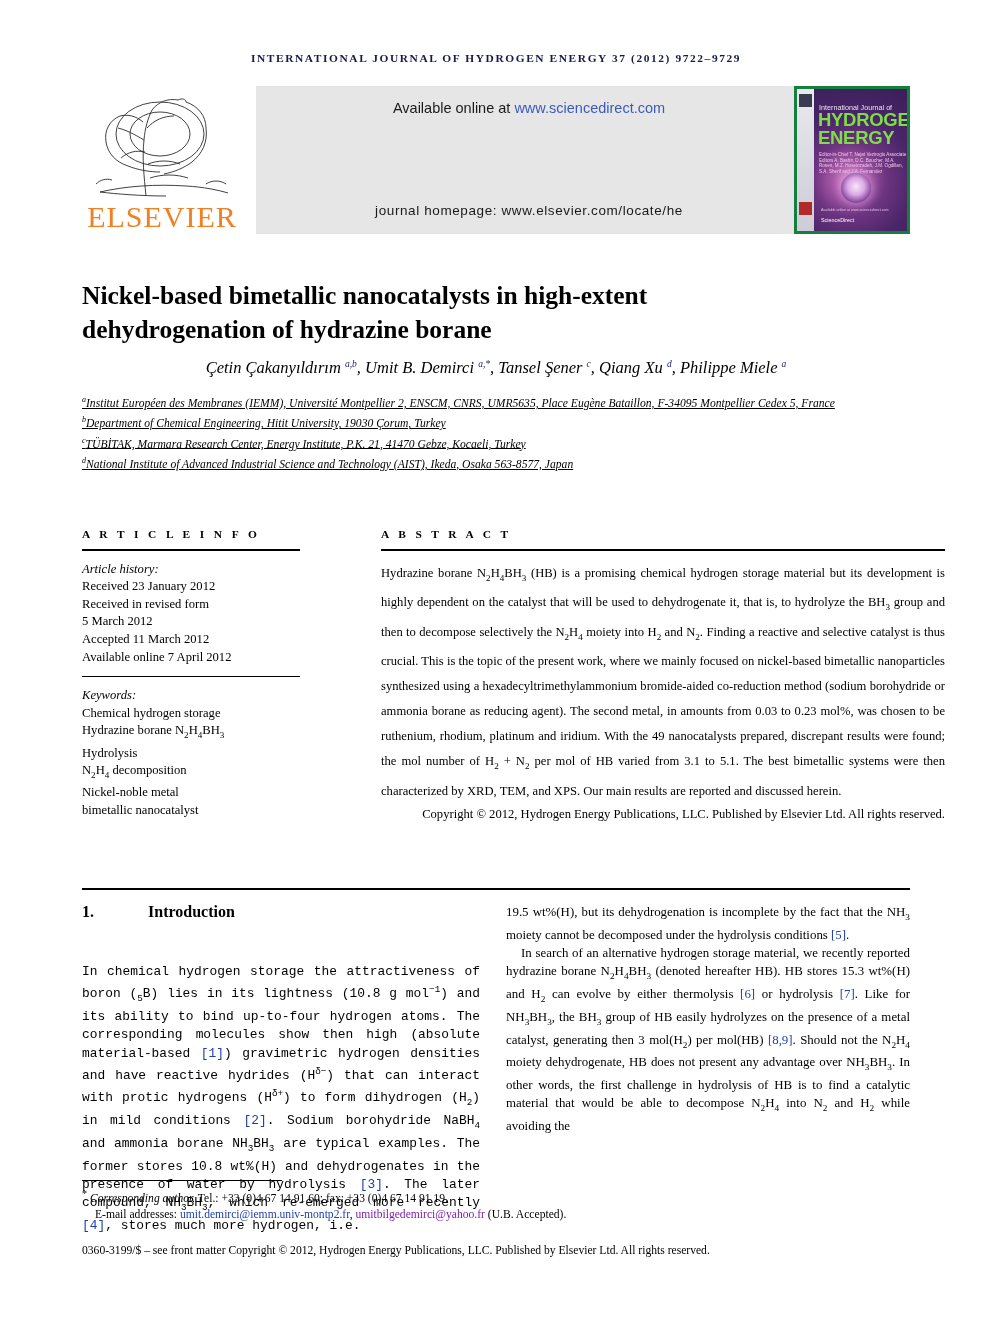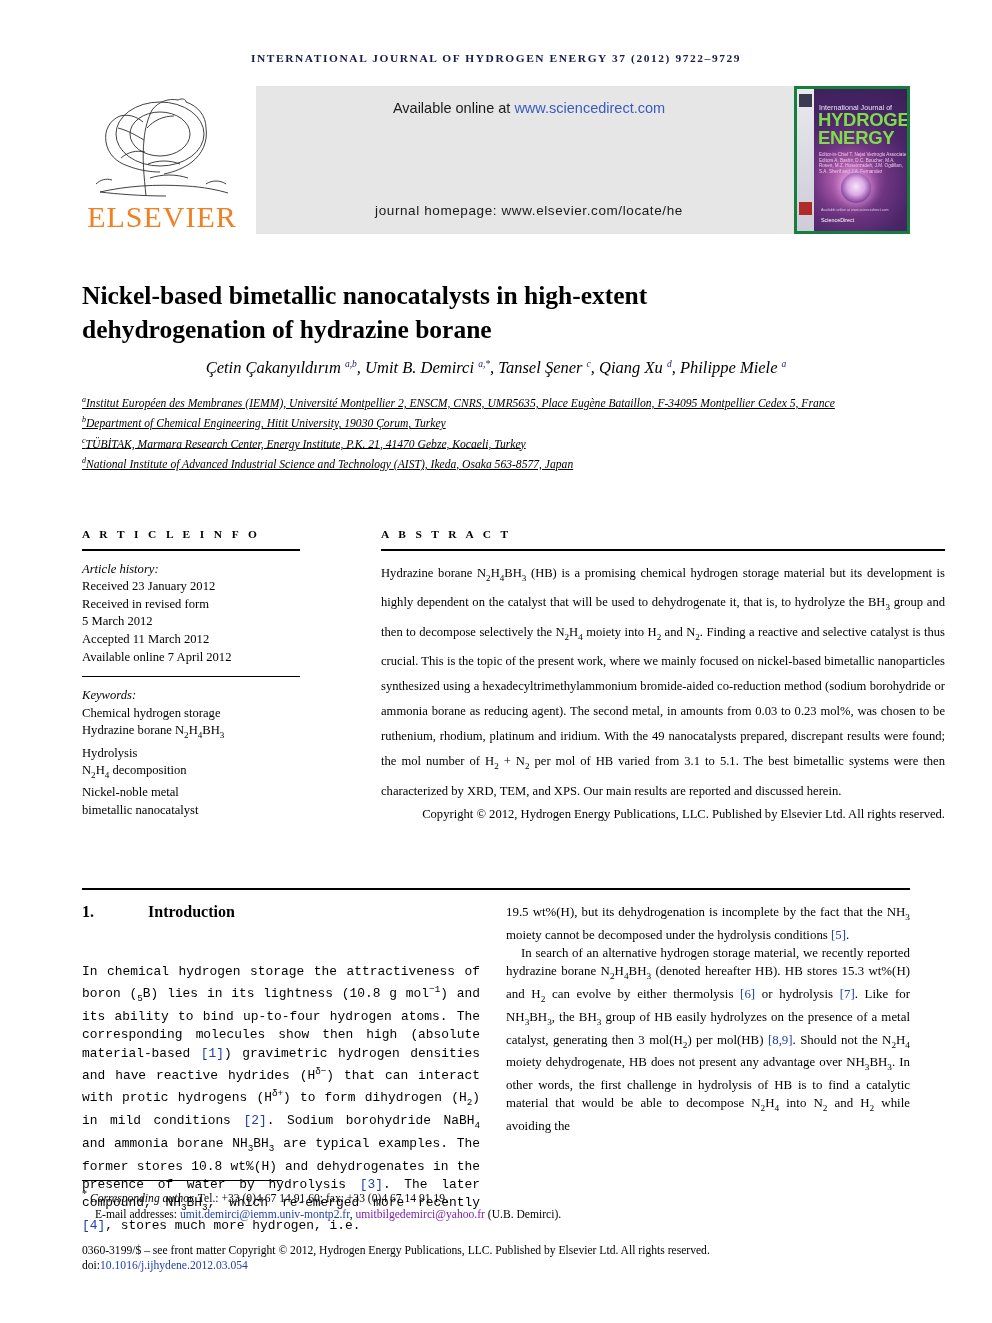--- a/index.html
+++ b/index.html
@@ -473,21 +473,18 @@
   <div class="body-col body-right">
     <p>19.5 wt%(H), but its dehydrogenation is incomplete by the fact that the NH<sub>3</sub> moiety cannot be decomposed under the hydrolysis conditions <span class="ref">[5]</span>.</p>
     <p>In search of an alternative hydrogen storage material, we recently reported hydrazine borane N<sub>2</sub>H<sub>4</sub>BH<sub>3</sub> (denoted hereafter HB). HB stores 15.3 wt%(H) and H<sub>2</sub> can evolve by either thermolysis <span class="ref">[6]</span> or hydrolysis <span class="ref">[7]</span>. Like for NH<sub>3</sub>BH<sub>3</sub>, the BH<sub>3</sub> group of HB easily hydrolyzes on the presence of a metal catalyst, generating then 3 mol(H<sub>2</sub>) per mol(HB) <span class="ref">[8,9]</span>. Should not the N<sub>2</sub>H<sub>4</sub> moiety dehydrogenate, HB does not present any advantage over NH<sub>3</sub>BH<sub>3</sub>. In other words, the first challenge in hydrolysis of HB is to find a catalytic material that would be able to decompose N<sub>2</sub>H<sub>4</sub> into N<sub>2</sub> and H<sub>2</sub> while avoiding the</p>
   </div>
 
   <div class="footrule"></div>
   <div class="footnote">
     <div><span class="star">*</span> <span class="fn-ital">Corresponding author.</span> Tel.: +33 (0)4 67 14 91 60; fax: +33 (0)4 67 14 91 19.</div>
     <div style="padding-left:13px;">
       <span>E-mail addresses:</span>
-      <a class="mail" href="#">umit.demirci@iemm.univ-montp2.fr</a><span>, </span><a class="mail-alt" href="#">umitbilgedemirci@yahoo.fr</a><span> (U.B. Demirci).</span>
+      <a class="mail" href="#">umit.demirci@iemm.univ-montp2.fr</a><span>, </span><a class="mail-alt" href="#">umitbilgedemirci@yahoo.fr</a><span> (U.B. Accepted).</span>
     </div>
   </div>
   <div class="footer-issn">0360-3199/$ – see front matter Copyright © 2012, Hydrogen Energy Publications, LLC. Published by Elsevier Ltd. All rights reserved.</div>
-  <div class="footer-doi">
-    <span>doi:</span><a class="doi-link" href="#">10.1016/j.ijhydene.2012.03.054</a>
-  </div>
 
 </div>
 
 </body></html>

